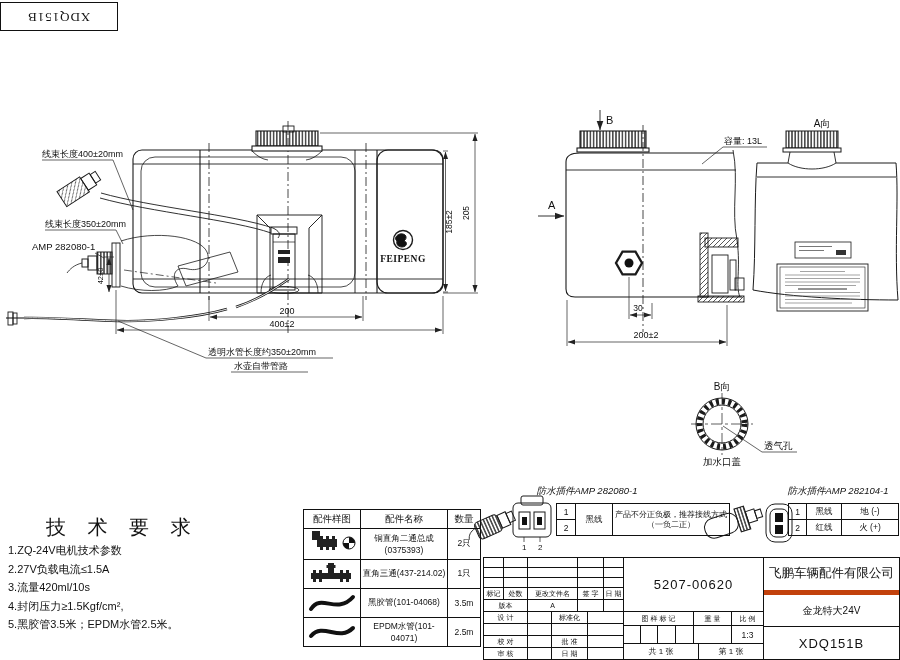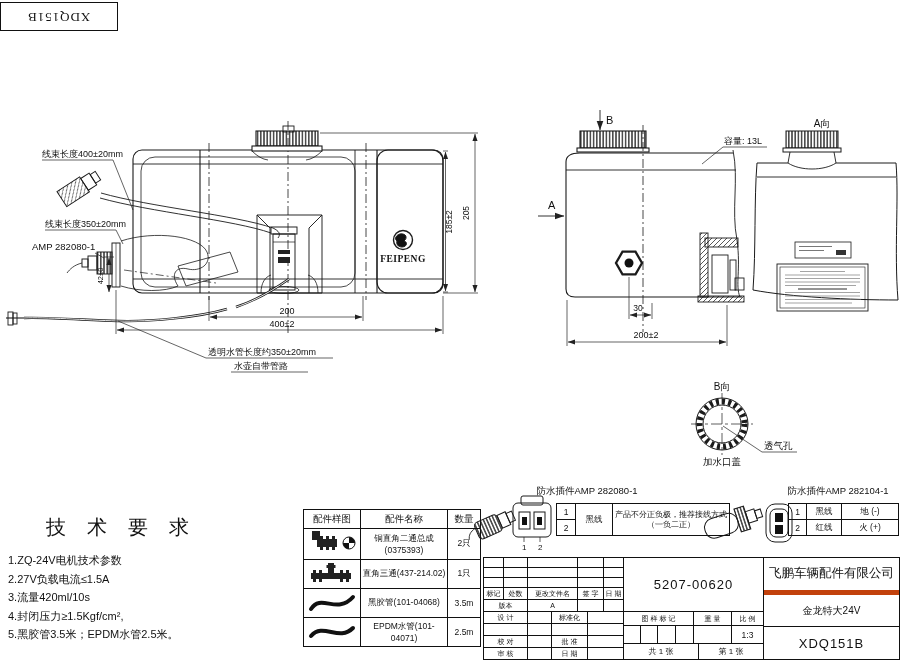--- a/index.html
+++ b/index.html
@@ -7,32 +7,32 @@
        font-family:"Liberation Sans",sans-serif;color:#111;}
   .abs{position:absolute;}
   svg text{fill:#111;font-family:"Liberation Sans",sans-serif;}
   
   .stamp{left:0;top:2px;width:116px;height:27px;border:1.5px solid #111;
          display:flex;align-items:center;justify-content:center;}
   .stamp span{transform:rotate(180deg);font-family:"Liberation Serif",serif;
               font-size:13px;letter-spacing:1px;}
   
   .tech{left:8px;top:514px;width:292px;}
-  .tech-title{font-size:20px;letter-spacing:8px;margin-left:38px;margin-bottom:10px;
-              font-family:Liberation Serif, serif;}
+  .tech-title{font-size:20px;letter-spacing:8px;margin-left:38px;
+              font-family:Liberation Sans, sans-serif;}
   .tech-item{font-size:11px;line-height:18.5px;white-space:nowrap;}
   
   table{border-collapse:collapse;}
   .parts{left:303px;top:509px;}
   .parts td,.parts th{border:1.2px solid #111;text-align:center;vertical-align:middle;
        font-size:8.5px;font-weight:normal;padding:0 1px;}
   .parts th{font-size:9.5px;height:18px;}
   .pcol-img{width:54px;} .pcol-name{width:84px;} .pcol-qty{width:30px;}
   
-  .conn-title{font-size:9.5px;white-space:nowrap;}
+  .conn-title{font-size:9.5px;white-space:nowrap;font-style:italic;}
   .conn td{border:1.2px solid #111;text-align:center;vertical-align:middle;
        font-size:8.5px;padding:0 2px;}
   .conn1{left:556px;top:503px;} .conn2{left:788px;top:503px;}
   .note{font-size:8px;line-height:10px;white-space:nowrap;}
   
   .tb{left:483px;top:557px;width:417px;height:103px;border:1.5px solid #111;
       display:flex;box-sizing:border-box;background:#fff;}
   .tb *{box-sizing:border-box;}
   .tb-left{width:140px;border-right:1px solid #111;display:flex;flex-direction:column;}
   .tb-mid{width:140px;border-right:1px solid #111;display:flex;flex-direction:column;}

